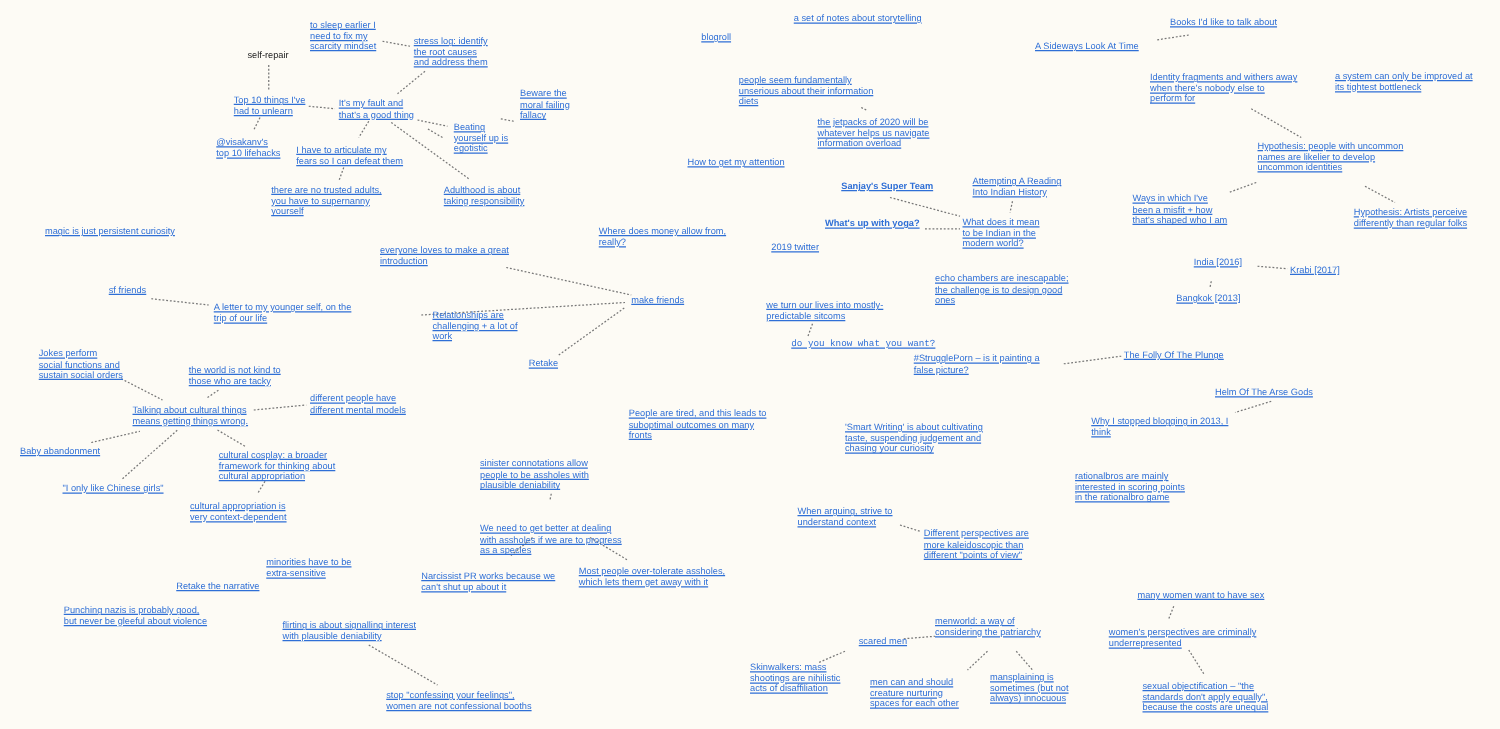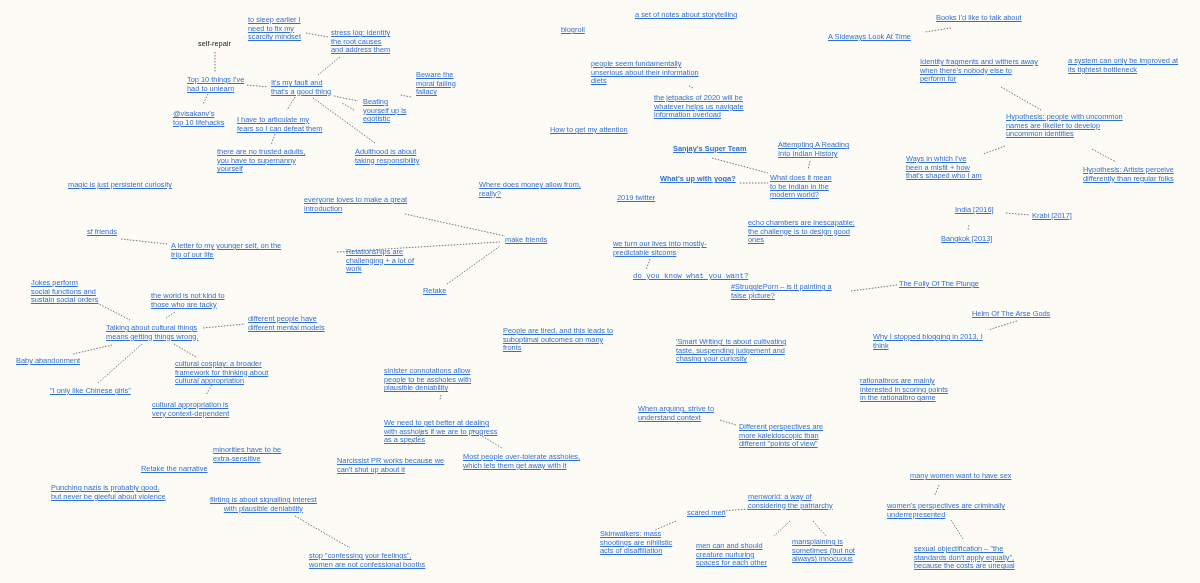--- a/index.html
+++ b/index.html
@@ -95,21 +95,21 @@
       <div class="node" style="left: 237px; top: 116px;">I have to articulate my
 fears so I can defeat them</div>
       <div class="node" style="left: 363px; top: 98px;">Beating
 yourself up is
 egotistic</div>
       <div class="node" style="left: 217px; top: 148px;">there are no trusted adults,
 you have to supernanny
 yourself</div>
       <div class="node" style="left: 355px; top: 148px;">Adulthood is about
 taking responsibility</div>
-      <div class="node" style="left: 36px; top: 181px; margin-left: 32px;">magic is just persistent curiosity</div>
+      <div class="node" style="left: 36px; top: 181px;">magic is just persistent curiosity</div>
       <div class="node" style="left: 561px; top: 26px;">blogroll</div>
       <div class="node" style="left: 635px; top: 11px;">a set of notes about storytelling</div>
       <div class="node" style="left: 591px; top: 60px;">people seem fundamentally
 unserious about their information
 diets</div>
       <div class="node" style="left: 654px; top: 94px;">the jetpacks of 2020 will be
 whatever helps us navigate
 information overload</div>
       <div class="node" style="left: 550px; top: 126px;">How to get my attention</div>
       <div class="node bold" style="left: 673px; top: 145px; text-align: right;">Sanjay's Super Team</div>
@@ -201,21 +201,21 @@
       <div class="node" style="left: 213px; top: 446px;">minorities have to be
 extra-sensitive</div>
       <div class="node" style="left: 141px; top: 465px;">Retake the narrative</div>
       <div class="node" style="left: 337px; top: 457px;">Narcissist PR works because we
 can't shut up about it</div>
       <div class="node" style="left: 463px; top: 453px;">Most people over-tolerate assholes,
 which lets them get away with it</div>
       <div class="node" style="left: 910px; top: 472px;">many women want to have sex</div>
       <div class="node" style="left: 51px; top: 484px;">Punching nazis is probably good,
 but never be gleeful about violence</div>
-      <div class="node" style="left: 210px; top: 496px; text-align: center;">flirting is about signalling interest
+      <div class="node" style="left: 226px; top: 496px;">flirting is about signalling interest
 with plausible deniability</div>
       <div class="node" style="left: 748px; top: 493px;">menworld: a way of
 considering the patriarchy</div>
       <div class="node" style="left: 687px; top: 509px; text-align: center;">scared men</div>
       <div class="node" style="left: 887px; top: 502px;">women's perspectives are criminally
 underrepresented</div>
       <div class="node" style="left: 600px; top: 530px;">Skinwalkers: mass
 shootings are nihilistic
 acts of disaffiliation</div>
       <div class="node" style="left: 696px; top: 542px;">men can and should

